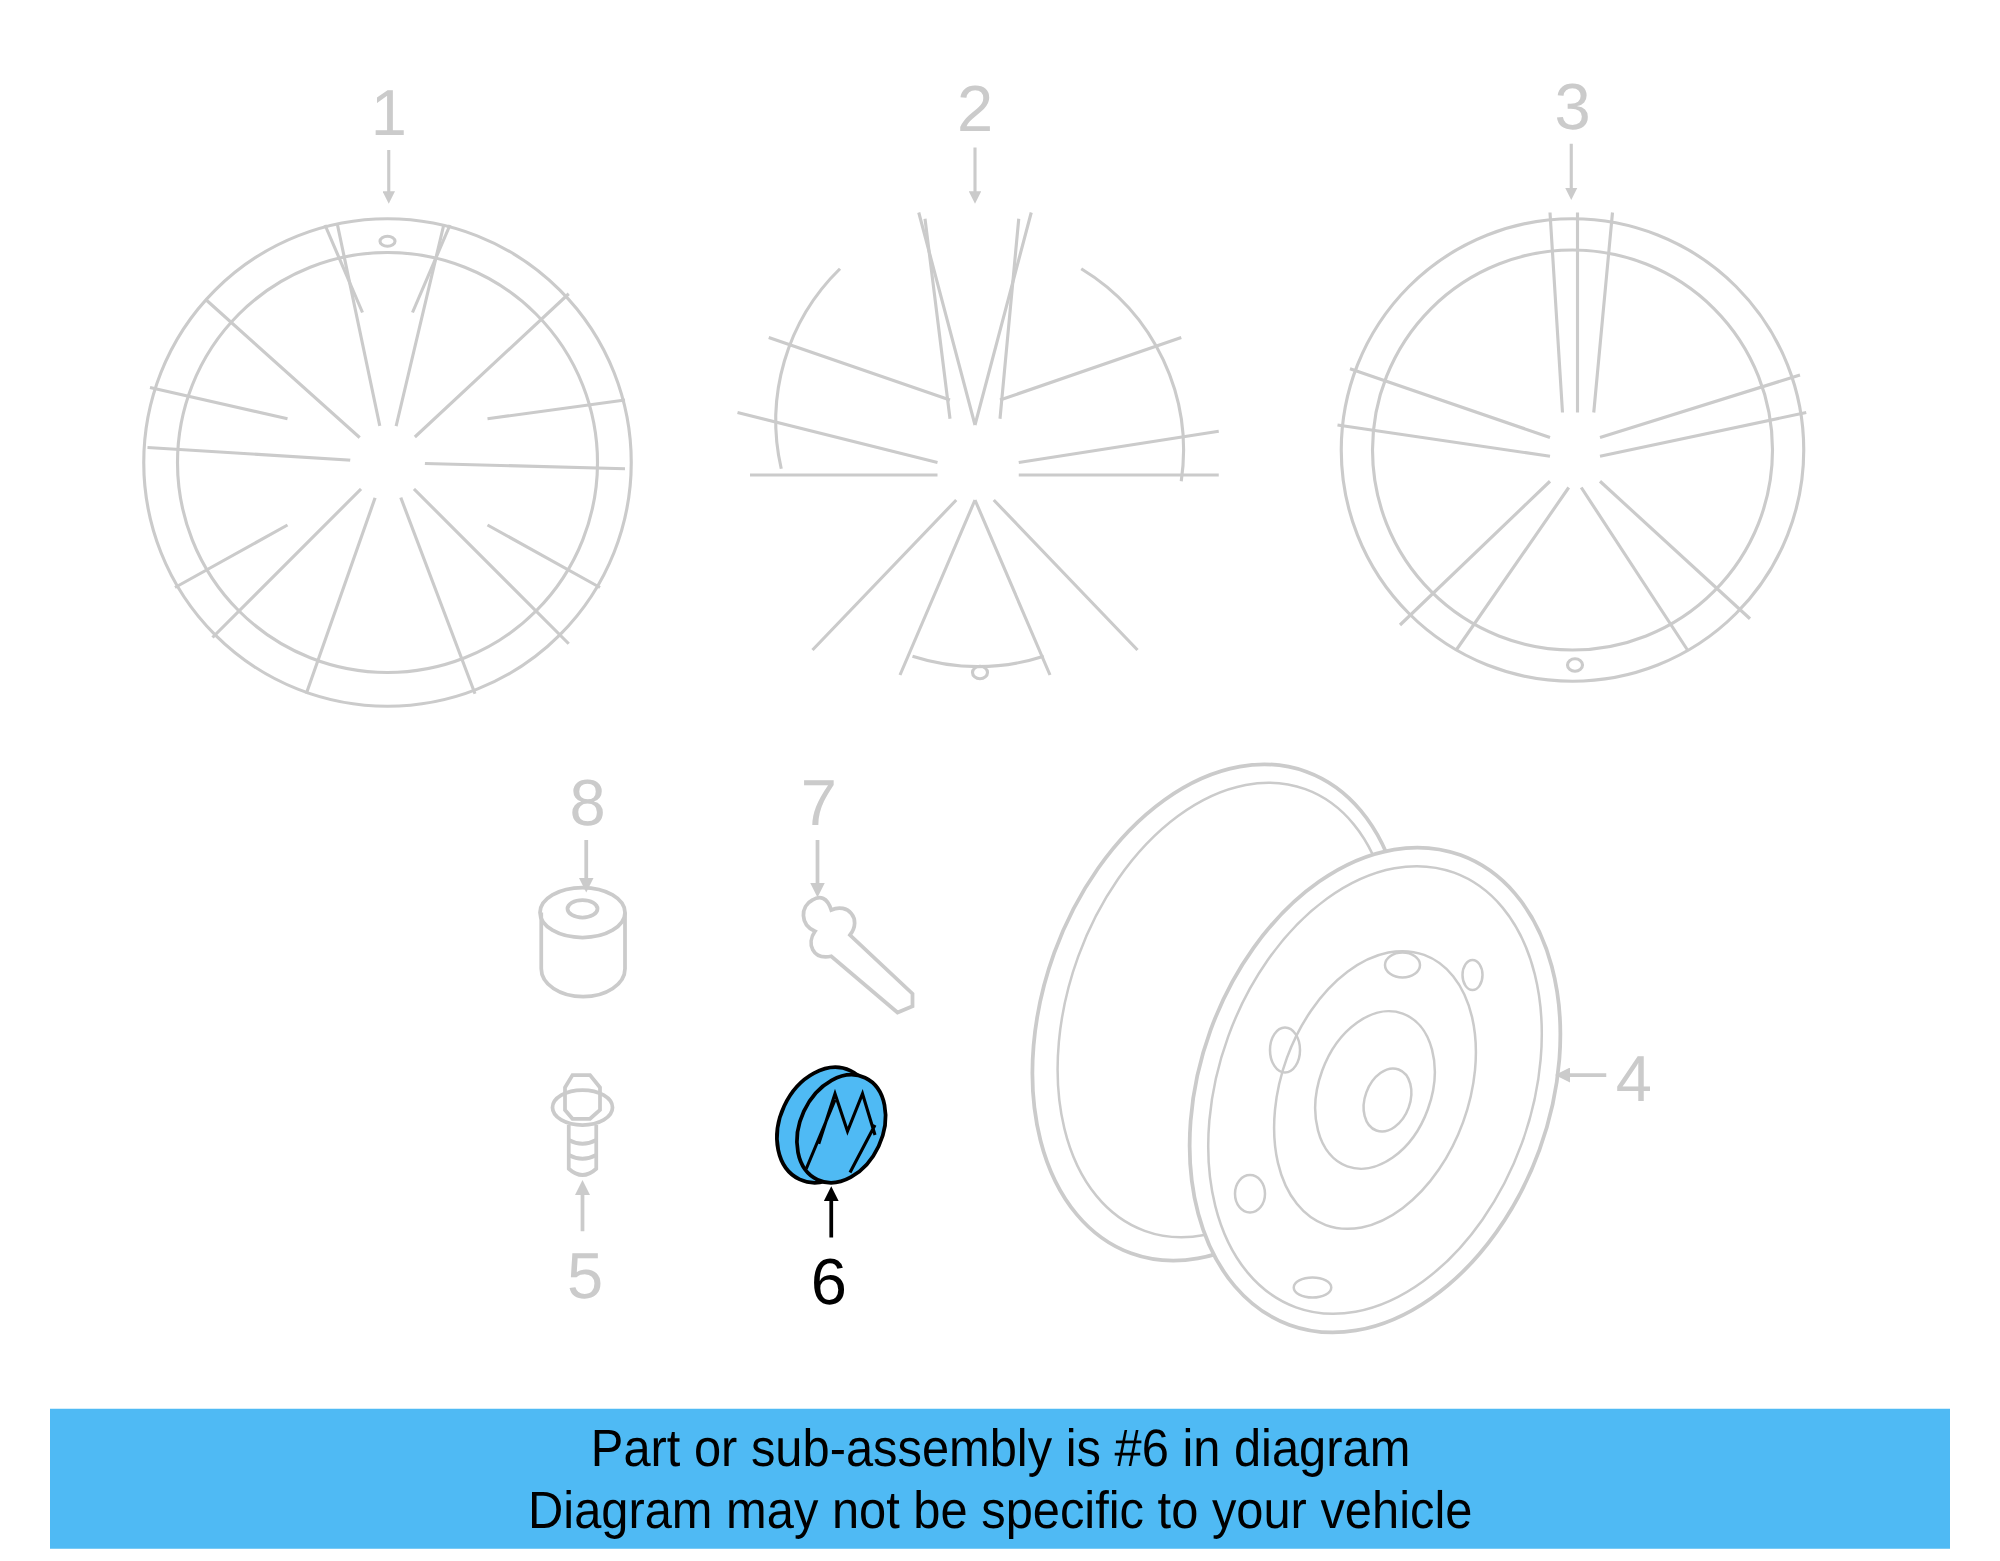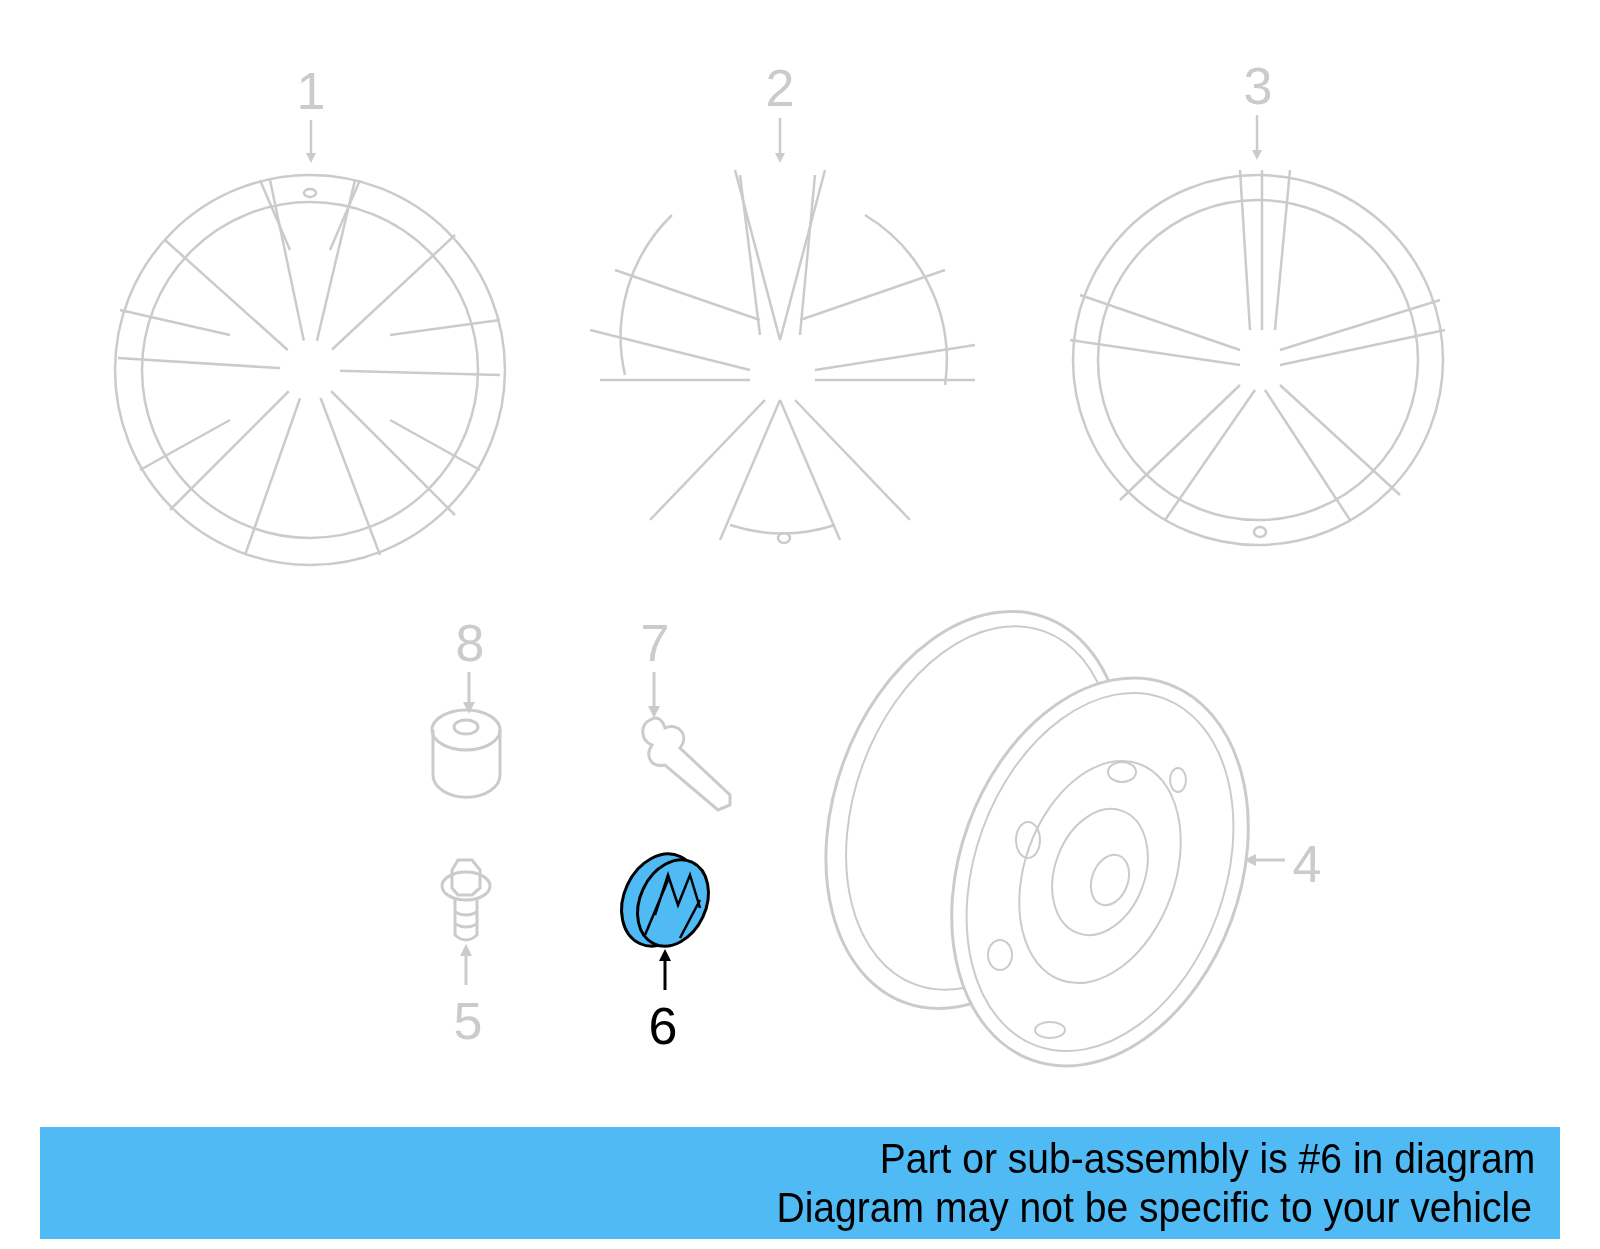--- a/index.html
+++ b/index.html
@@ -4,21 +4,21 @@
 <style>
   html, body { margin:0; padding:0; background:#ffffff; }
   body { width:1600px; height:1249px; position:relative; overflow:hidden;
          font-family:"Liberation Sans", sans-serif; }
   #diagram { position:absolute; left:0; top:0; width:1600px; height:1110px; }
   .callout { position:absolute; font-family:"Liberation Sans", sans-serif;
              font-size:52px; line-height:1; color:#cbcbcb; transform:translateX(-50%); }
   .callout.active { color:#000000; }
   #banner { position:absolute; left:40px; top:1127px; width:1520px; height:112px;
             background:#4fbaf4; display:flex; flex-direction:column;
-            align-items:flex-end; justify-content:center; }
+            align-items:center; justify-content:center; }
   #banner div { font-family:"Liberation Sans", sans-serif; font-size:42px;
                 line-height:49px; color:#000000; transform:scaleX(0.93); white-space:nowrap; }
 </style>
 </head>
 <body>
 
 <svg id="diagram" viewBox="0 0 1600 1110" width="1600" height="1110" xmlns="http://www.w3.org/2000/svg">
   <defs>
     <marker id="arrowG" viewBox="0 0 10 10" refX="5" refY="5" markerWidth="4" markerHeight="4" orient="auto">
       <path d="M0,0 L10,5 L0,10 z" fill="#cbcbcb"></path>

